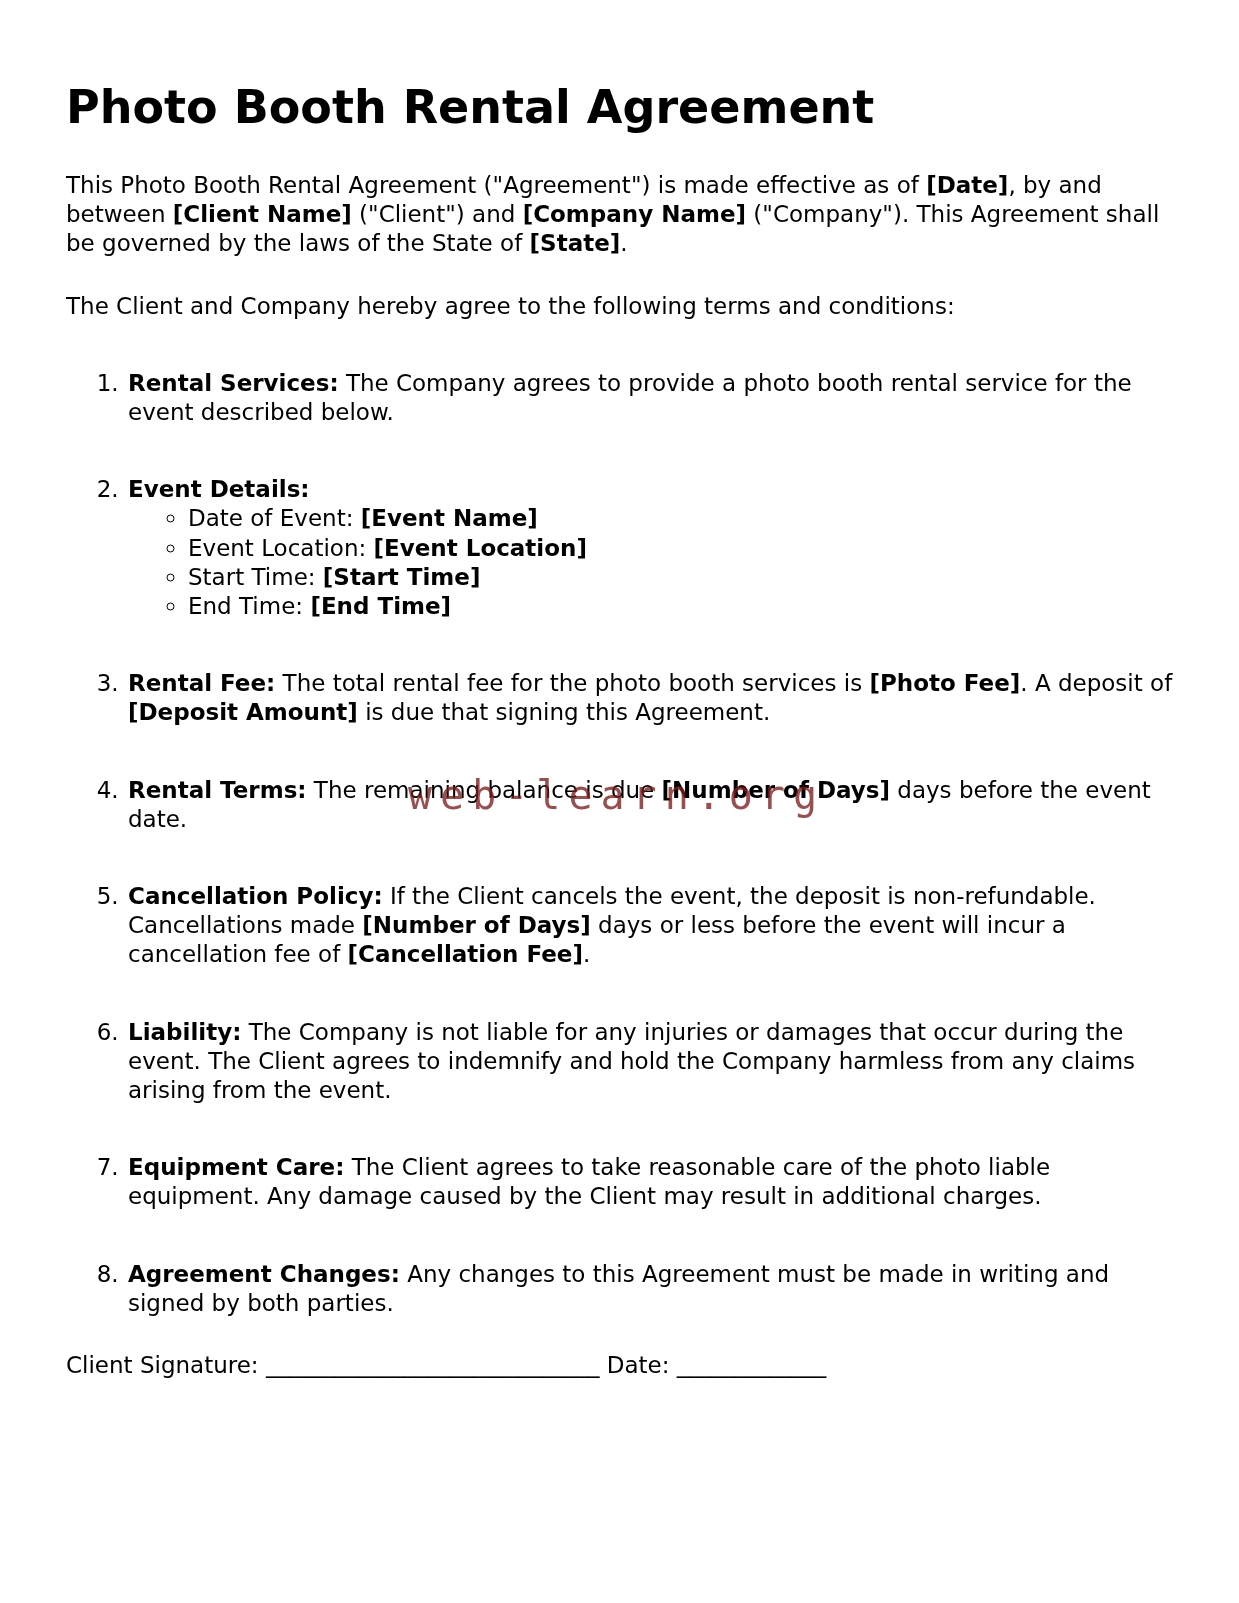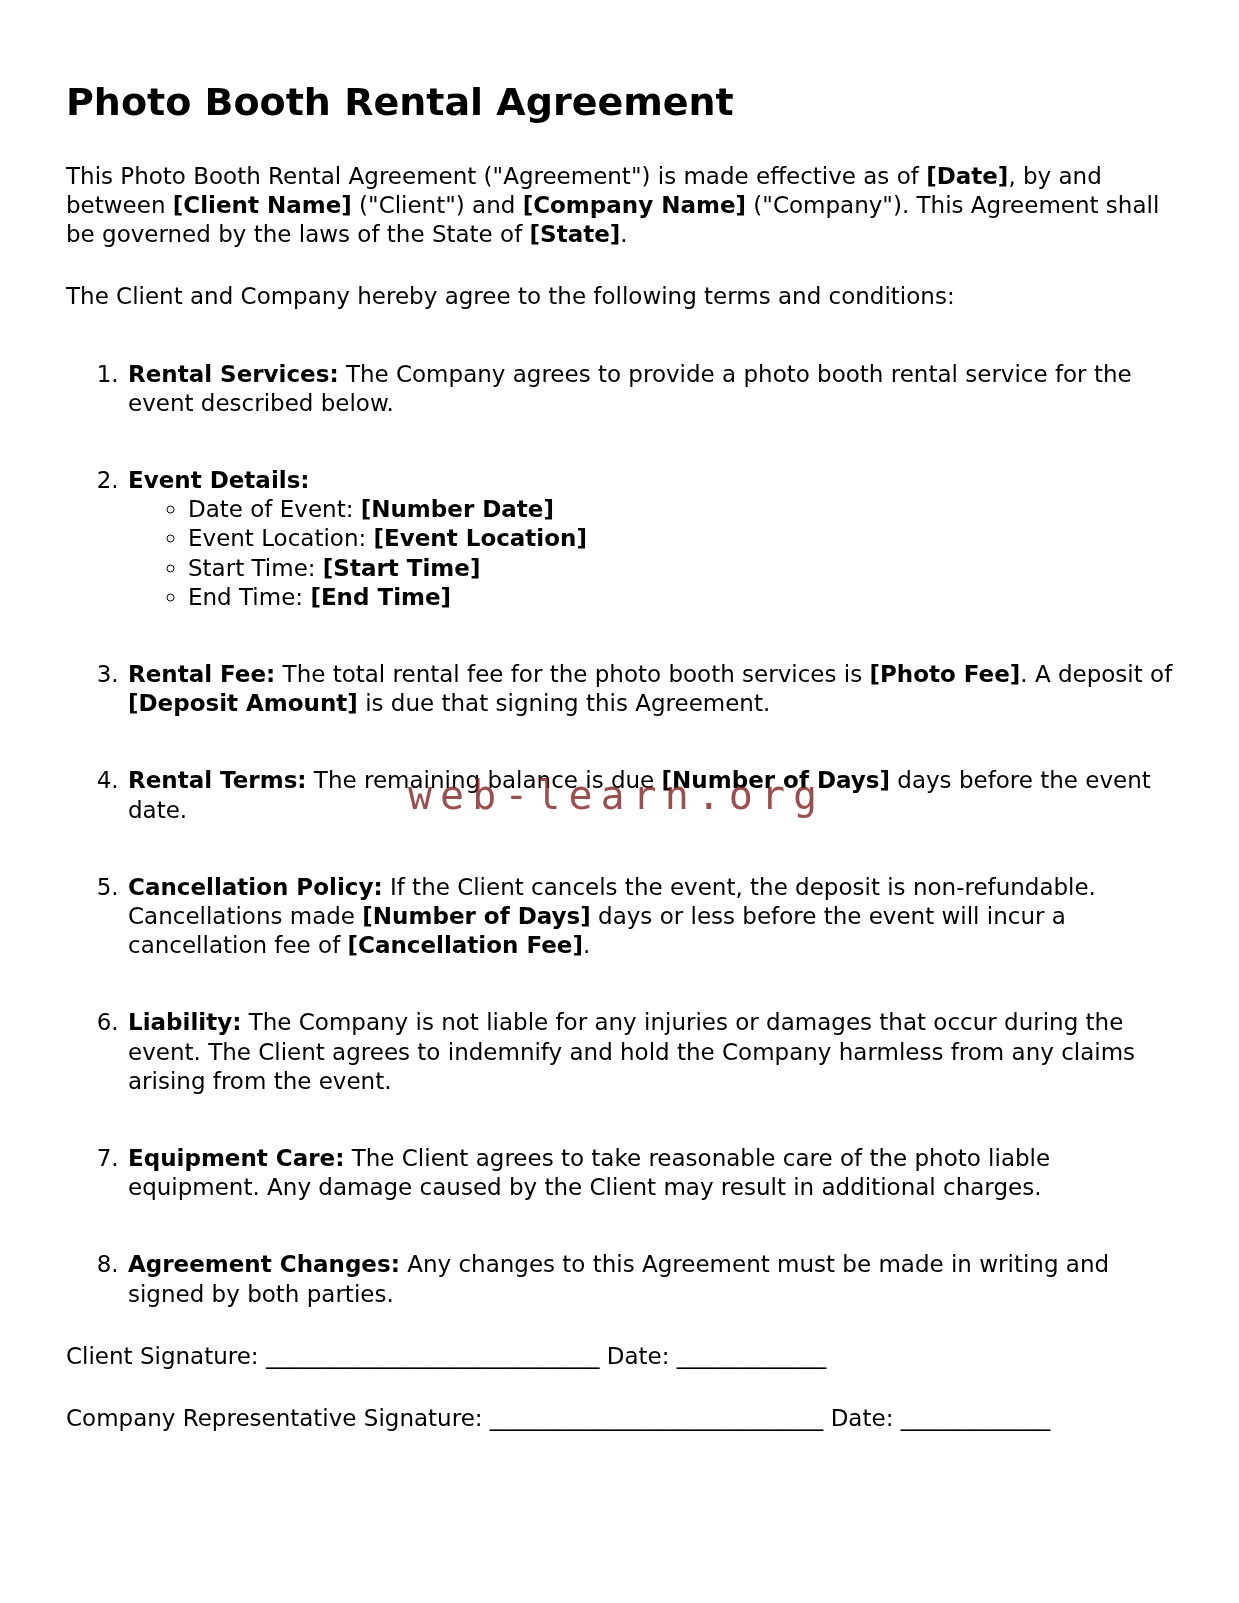--- a/index.html
+++ b/index.html
@@ -10,21 +10,21 @@
     min-height: 1603px;
     padding: 81px 66px 40px 66px;
     background: #ffffff;
     color: #000000;
     font-family: "DejaVu Sans", "Liberation Sans", sans-serif;
     font-size: 23px;
     line-height: 1.27;
     overflow: hidden;
   }
   h1.doc-title {
-    font-size: 38px;
+    font-size: 46px;
     font-weight: 700;
     line-height: 1.15;
     margin: 0 0 37px 0;
   }
   p { margin: 33px 0; }
   ol.terms {
     margin: 23px 0;
     padding-left: 60px;
   }
   ol.terms > li { padding-left: 2px; margin-top: 48px; }
@@ -57,21 +57,21 @@
   <p><span>This Photo Booth Rental Agreement ("Agreement") is made effective as of </span><b>[Date]</b><span>, by and between </span><b>[Client Name]</b><span> ("Client") and </span><b>[Company Name]</b><span> ("Company"). This Agreement shall be governed by the laws of the State of </span><b>[State]</b><span>.</span></p>
 
   <p>The Client and Company hereby agree to the following terms and conditions:</p>
 
   <ol class="terms">
     <li><b>Rental Services:</b><span> The Company agrees to provide a photo booth rental service for the event described below.</span></li>
 
     <li>
       <span><b>Event Details:</b></span>
       <ul class="subs">
-        <li><span>Date of Event: </span><b>[Number Date]</b></li>
+        <li><span>Date of Event: </span><b>[Event Name]</b></li>
         <li><span>Event Location: </span><b>[Event Location]</b></li>
         <li><span>Start Time: </span><b>[Start Time]</b></li>
         <li><span>End Time: </span><b>[End Time]</b></li>
       </ul>
     </li>
 
     <li><b>Rental Fee:</b><span> The total rental fee for the photo booth services is </span><b>[Photo Fee]</b><span>. A deposit of </span><b>[Deposit Amount]</b><span> is due that signing this Agreement.</span></li>
 
     <li><b>Rental Terms:</b><span> The remaining balance is due </span><b>[Number of Days]</b><span> days before the event date.</span></li>
 
@@ -80,17 +80,16 @@
     <li><b>Liability:</b><span> The Company is not liable for any injuries or damages that occur during the event. The Client agrees to indemnify and hold the Company harmless from any claims arising from the event.</span></li>
 
     <li><b>Equipment Care:</b><span> The Client agrees to take reasonable care of the photo liable equipment. Any damage caused by the Client may result in additional charges.</span></li>
 
     <li><b>Agreement Changes:</b><span> Any changes to this Agreement must be made in writing and signed by both parties.</span></li>
   </ol>
 
 
   <p class="sig-line">Client Signature: _____________________________ Date: _____________</p>
 
-  <p class="sig-line">Company Representative Signature: _____________________________ Date: _____________</p>
 
   <div class="watermark" style="color: #7f1d1d;">web-learn.org</div>
 
 </div>
 
 </body></html>

